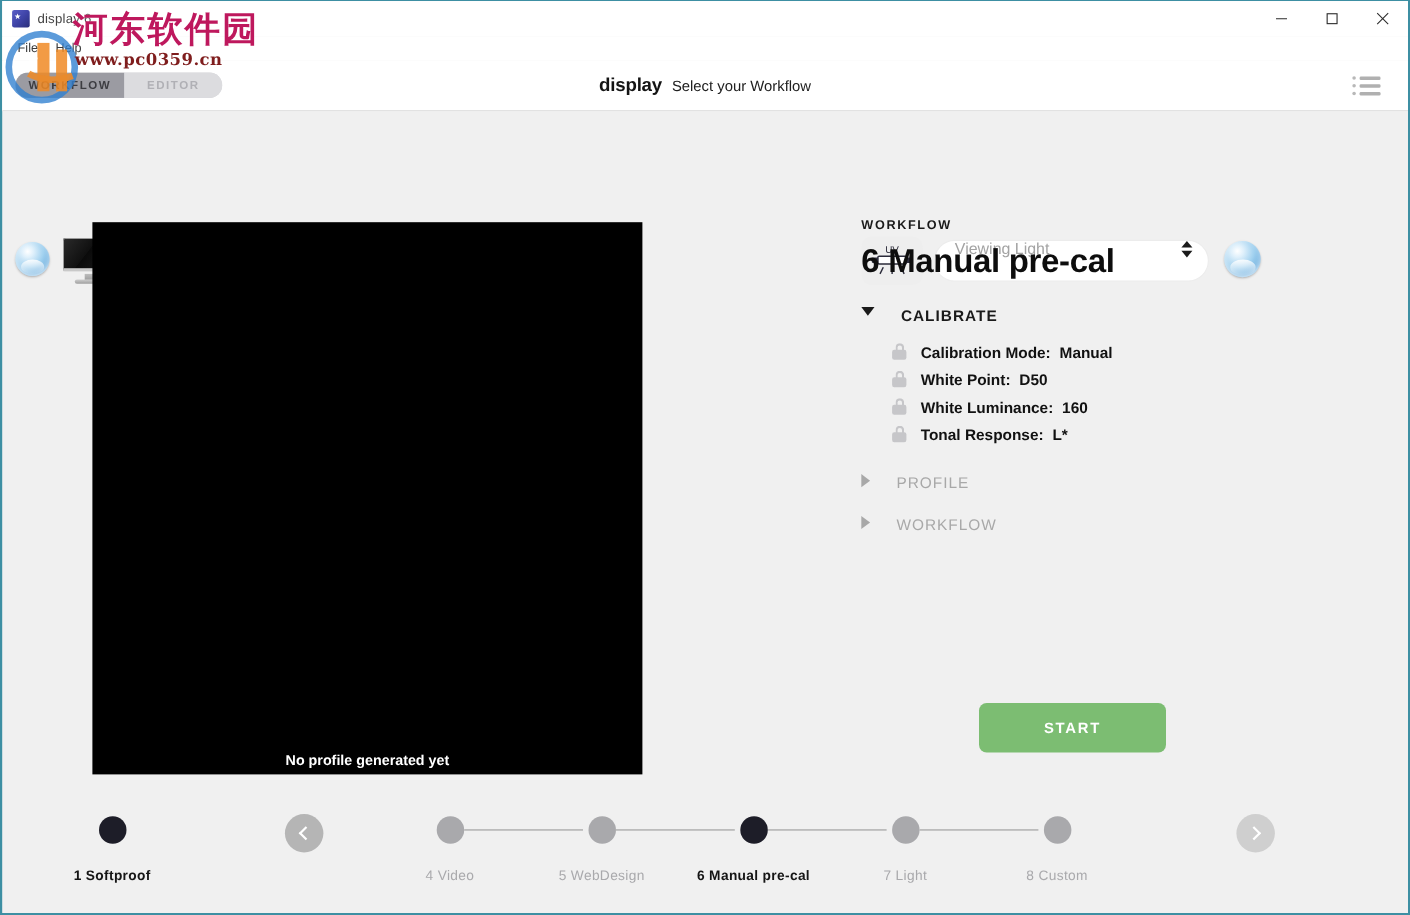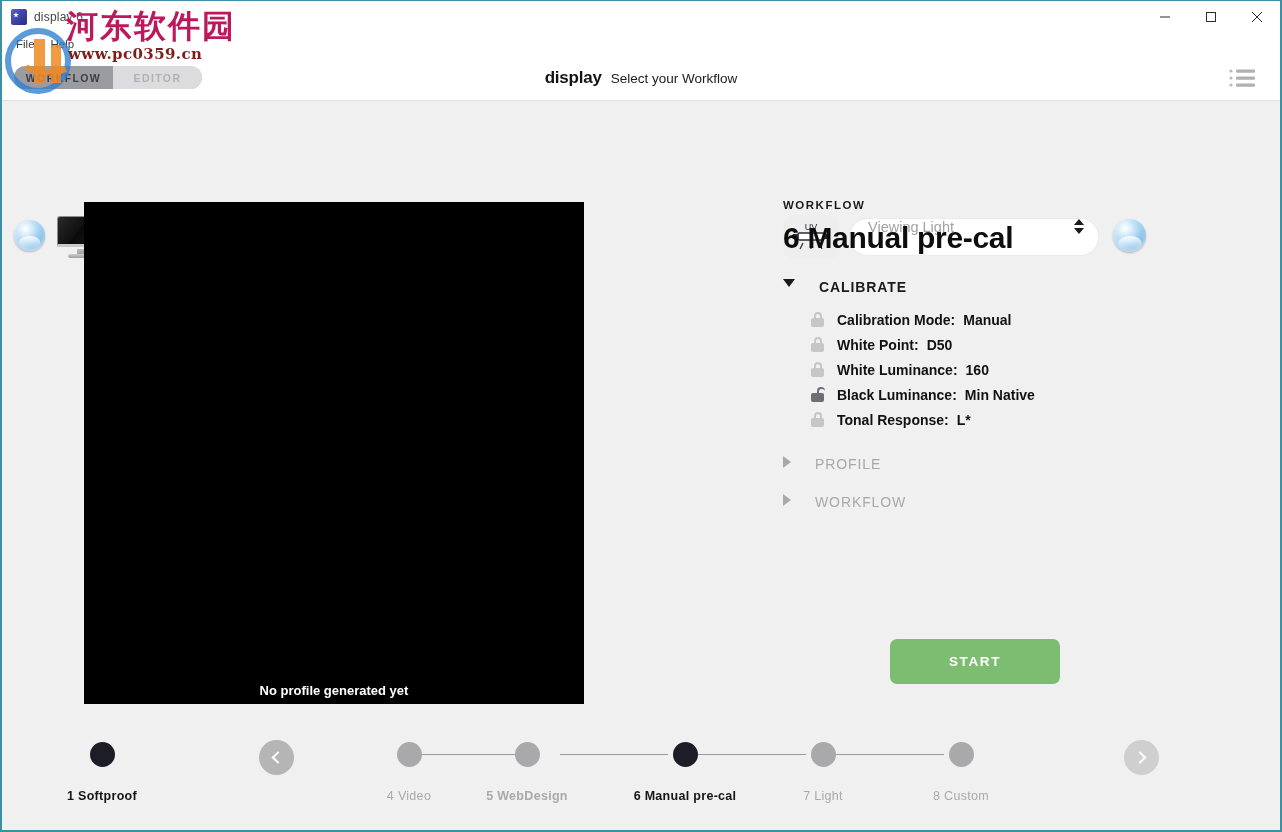--- a/index.html
+++ b/index.html
@@ -351,29 +351,20 @@
       <div class="srow">
         <span class="lock">
             <span class="shk"></span>
             <span class="body"></span>
           </span>
         <span class="stext">
           <span>White Luminance:</span><span class="sval">160</span>
         </span>
       </div>
       <div class="srow">
-        <span class="lock open">
-            <span class="shk"></span>
-            <span class="body"></span>
-          </span>
-        <span class="stext">
-          <span>Black Luminance:</span><span class="sval">Min Native</span>
-        </span>
-      </div>
-      <div class="srow">
         <span class="lock">
             <span class="shk"></span>
             <span class="body"></span>
           </span>
         <span class="stext">
           <span>Tonal Response:</span><span class="sval">L*</span>
         </span>
       </div>
     </div>
 
@@ -403,21 +394,21 @@
     </div>
 
     <div class="navcircle prev">
       <span class="chev l"></span>
     </div>
 
     <div class="step off" style="left:342px;">
       <div class="dot"></div>
       <div class="nm">4 Video</div>
     </div>
-    <div class="step off" style="left:460px;font-weight:bold;">
+    <div class="step off" style="left:480px;">
       <div class="dot"></div>
       <div class="nm">5 WebDesign</div>
     </div>
     <div class="step cur" style="left:618px;">
       <div class="dot"></div>
       <div class="nm">6 Manual pre-cal</div>
     </div>
     <div class="step off" style="left:756px;">
       <div class="dot"></div>
       <div class="nm">7 Light</div>

